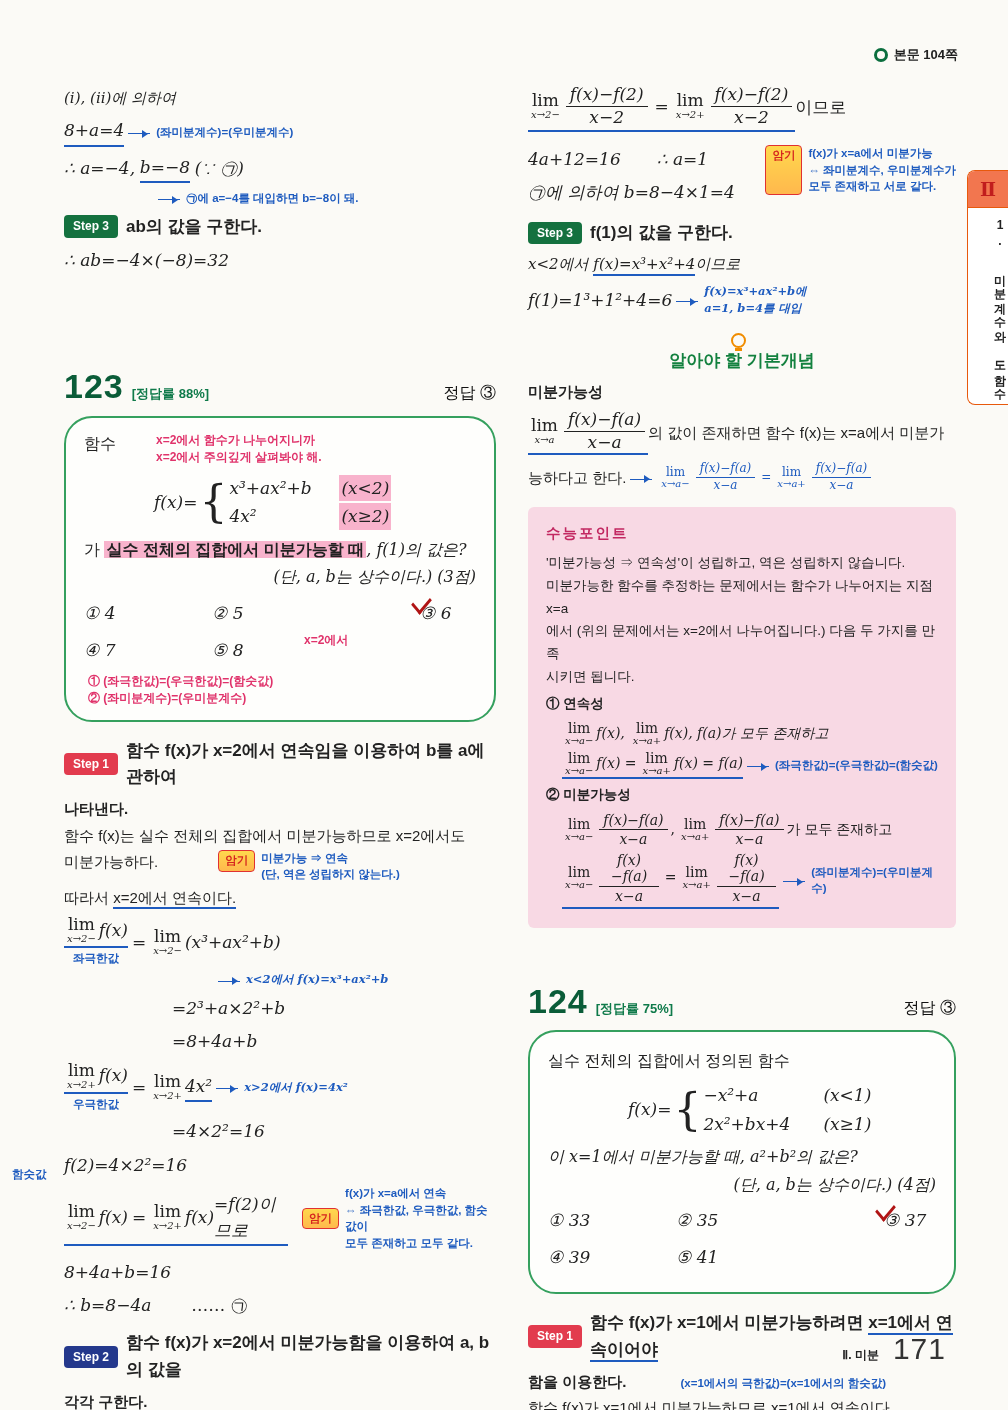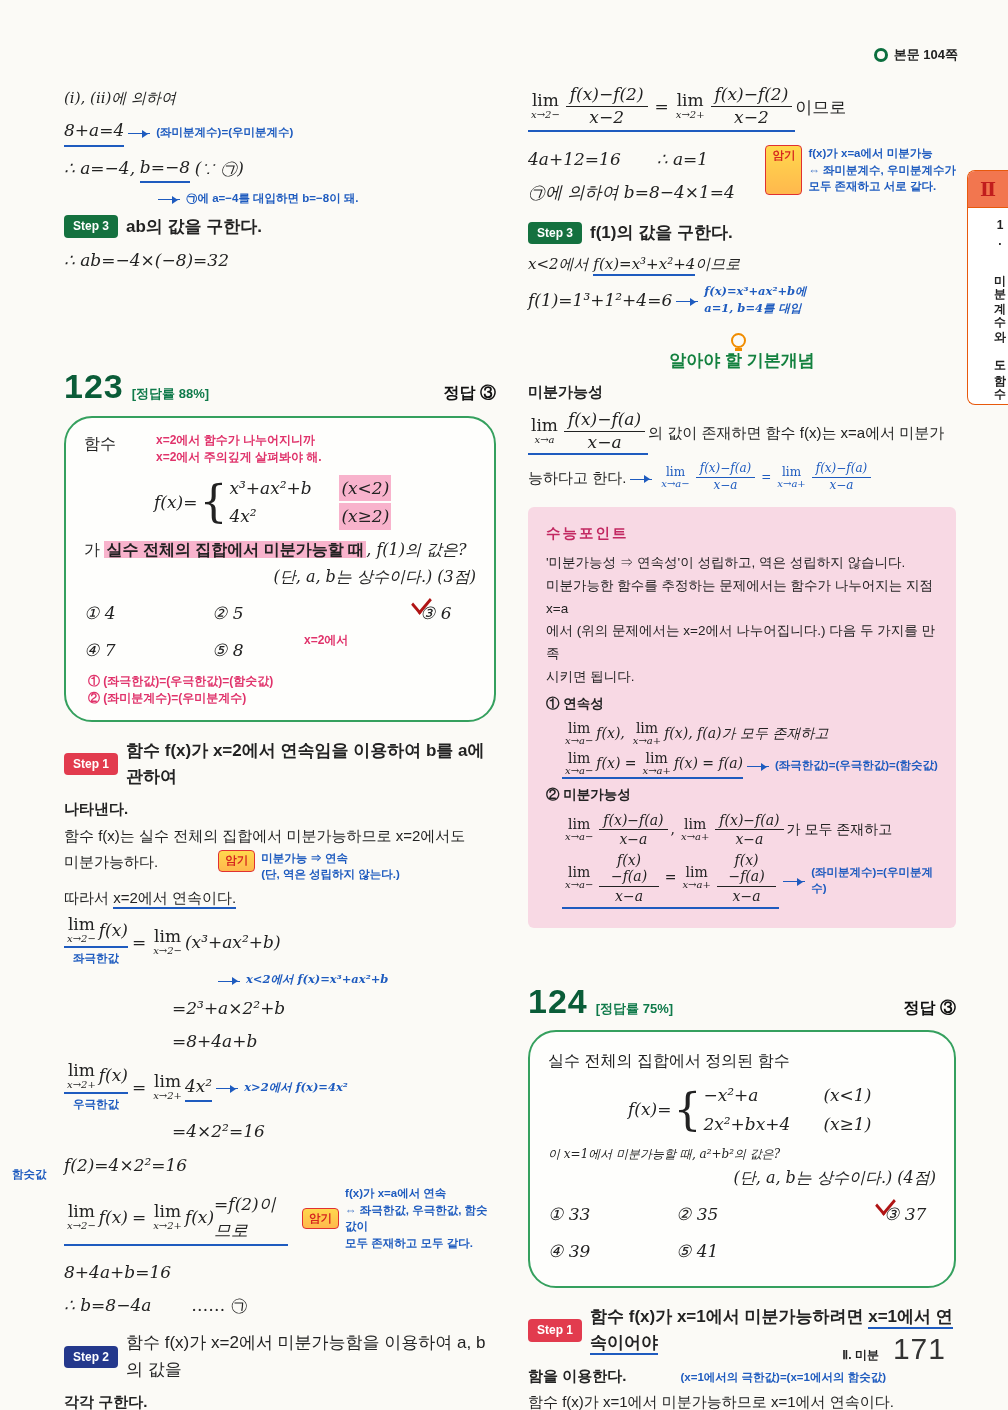--- a/index.html
+++ b/index.html
@@ -30,21 +30,21 @@
   .step{display:inline-block;color:#fff;font-size:12px;font-weight:bold;padding:2px 9px;border-radius:4px;margin-right:8px;flex:none;}
   .step.red{background:#e23b4e;}
   .step.navy{background:#24388c;}
   .step.green{background:#14713f;}
   .memo{display:inline-block;background:linear-gradient(#ffd84d,#ffb84d);color:#d6261f;border:1.3px solid #e03131;
         border-radius:4px;font-size:11.5px;font-weight:bold;padding:1px 6px;margin-right:6px;flex:none;}
   
   .phead{display:flex;align-items:baseline;margin-bottom:10px;}
   .pnum{font-size:34px;font-weight:bold;color:#0a5c38;letter-spacing:1px;line-height:1;}
   .prate{font-size:13px;font-weight:bold;color:#0f7a4a;margin-left:8px;}
-  .pans{margin-left:auto;font-size:16px;font-weight:bold;color:#111;}
+  .pans{margin-left:auto;font-size:16px;font-weight:normal;color:#111;}
   .pbox{border:2px solid #35a05e;border-radius:28px;background:#fefefc;padding:14px 18px 12px;position:relative;}
   .hl{background:#f8b3cc;padding:0 2px;}
   .opts{display:flex;flex-wrap:wrap;font-size:17px;margin-top:10px;}
   .opt{width:128px;margin-bottom:10px;position:relative;}
   .check{position:absolute;left:-8px;top:-4px;width:16px;height:10px;border-left:3.5px solid #b01414;border-bottom:3.5px solid #b01414;transform:rotate(-50deg) skewX(-10deg);}
   
   .concept-h{display:flex;align-items:center;color:#13813f;font-size:17px;font-weight:bold;flex-direction:column;}
   .bulb{width:11px;height:11px;border:2.4px solid #f08c00;border-radius:50%;position:relative;margin-right:8px;flex:none;}
   .bulb::after{content:"";position:absolute;left:2px;right:2px;bottom:-5px;height:3px;background:#f08c00;}
   .pointbox{background:#f8d9e4;border-radius:6px;padding:14px 18px;font-size:13.5px;line-height:1.7;}
@@ -243,21 +243,21 @@
       </span>
     </div>
     <div class="mline mi">8+4a+b=16</div>
     <div class="mline">
       <span class="mi">∴ b=8−4a</span>
       <span class="mu" style="margin-left:40px;">…… ㉠</span>
     </div>
 
     <div class="mline" style="margin-top:12px;">
       <span class="step navy">Step 2</span>
-      <span style="font-weight:normal">함수 f(x)가 x=2에서 미분가능함을 이용하여 a, b의 값을</span>
+      <span style="font-weight:bold">함수 f(x)가 x=2에서 미분가능함을 이용하여 a, b의 값을</span>
     </div>
     <div class="tline" style="font-weight:bold">각각 구한다.</div>
 
   </div>
 
   <div class="col-r">
 
     <div class="mline">
       <span class="ulb" style="display:inline-flex;align-items:center;padding-bottom:3px;">
         <span class="lim">
@@ -452,21 +452,21 @@
           <span style="display:flex;align-items:center;margin:1px 0;">
             <span class="mi" style="width:120px;">−x²+a</span>
             <span class="mi">(x&lt;1)</span>
           </span>
           <span style="display:flex;align-items:center;margin:1px 0;">
             <span class="mi" style="width:120px;">2x²+bx+4</span>
             <span class="mi">(x≥1)</span>
           </span>
         </span>
       </div>
-      <div class="tline mi" style="font-size:12px;">이 x=1에서 미분가능할 때, a²+b²의 값은?</div>
+      <div class="tline mi" style="font-size:16px;">이 x=1에서 미분가능할 때, a²+b²의 값은?</div>
       <div class="tline mi" style="text-align:right;font-size:16px;">(단, a, b는 상수이다.) (4점)</div>
       <div class="opts">
         <span class="opt mi">① 33</span>
         <span class="opt mi">② 35</span>
         <span class="opt mi" style="width:auto;margin-left:80px;"><span class="check"></span><span>③ 37</span></span>
         <span class="opt mi">④ 39</span>
         <span class="opt mi">⑤ 41</span>
       </div>
     </div>
 

